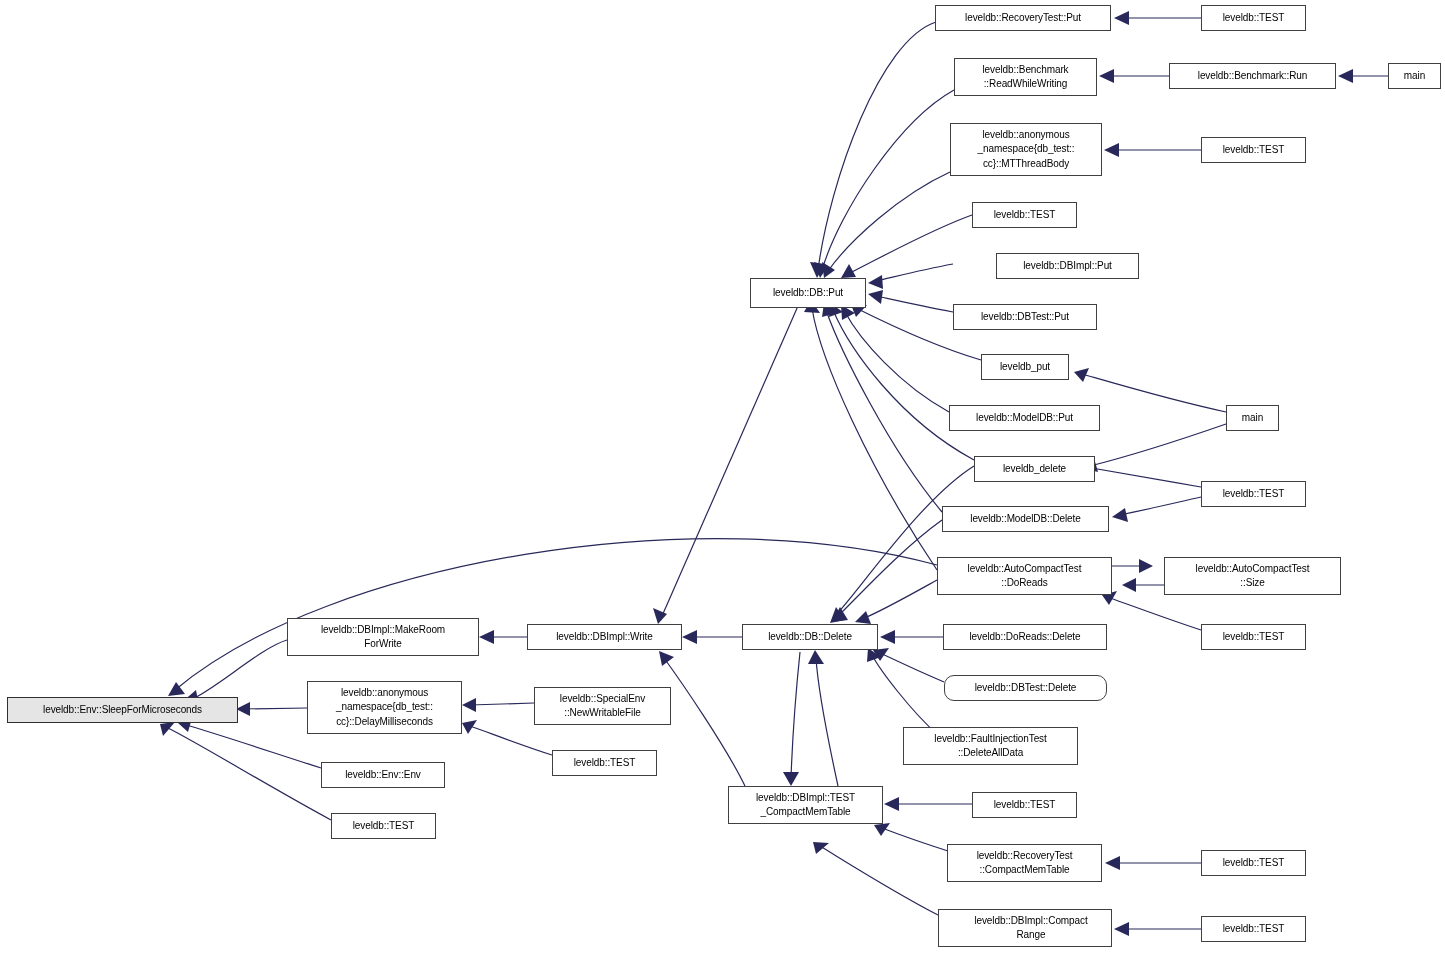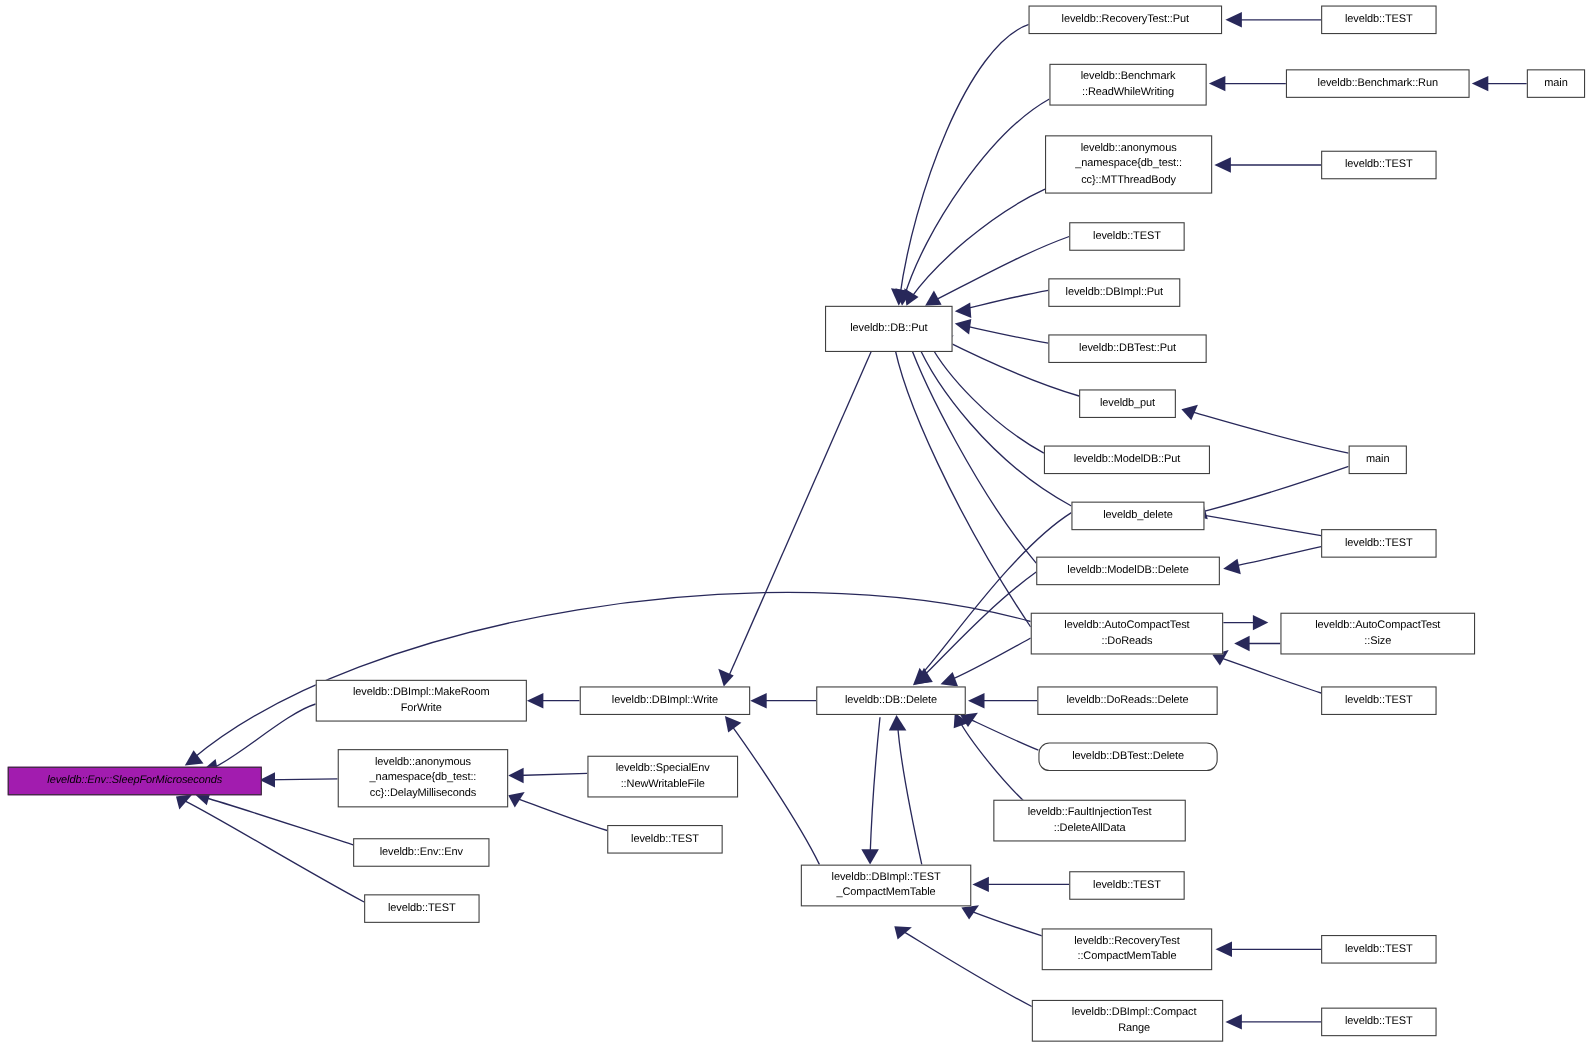--- a/index.html
+++ b/index.html
@@ -16,21 +16,21 @@
     font-size:10px;
     line-height:14.5px;
     display:flex;
     align-items:center;
     justify-content:center;
     text-align:center;
     white-space:pre-line;
     letter-spacing:-0.1px;
     z-index:5;
   }
-  .node.root{background:#a21caf;border:1px solid #303030;font-style:italic;}
+  .node.root{background:#e5e5e5;border:1px solid #303030;}
   .node span{display:block;padding:0 3px;}
 </style>
 </head>
 <body>
 
 <div id="canvas">
   <svg class="edges" id="edge-layer" viewBox="0 0 1445 955">
       <path d="M287,640 C260,648 215,690 190,700" fill="none" stroke="#28285a" stroke-width="1.2"></path>
       <polygon points="182,702 196,690 199,706" fill="#28285a"></polygon>
       <path d="M307,708 L240,709" fill="none" stroke="#28285a" stroke-width="1.2"></path>
@@ -130,32 +130,32 @@
 ForWrite</span></div>
       <div class="node" style="left: 307px; top: 681px; width: 155px; height: 53px;"><span>leveldb::anonymous
 _namespace{db_test::
 cc}::DelayMilliseconds</span></div>
       <div class="node" style="left: 321px; top: 762px; width: 124px; height: 26px;"><span>leveldb::Env::Env</span></div>
       <div class="node" style="left: 331px; top: 813px; width: 105px; height: 26px;"><span>leveldb::TEST</span></div>
       <div class="node" style="left: 534px; top: 687px; width: 137px; height: 38px;"><span>leveldb::SpecialEnv
 ::NewWritableFile</span></div>
       <div class="node" style="left: 552px; top: 750px; width: 105px; height: 26px;"><span>leveldb::TEST</span></div>
       <div class="node" style="left: 527px; top: 624px; width: 155px; height: 26px;"><span>leveldb::DBImpl::Write</span></div>
-      <div class="node" style="left: 750px; top: 278px; width: 116px; height: 42px;"><span>leveldb::DB::Put</span></div>
+      <div class="node" style="left: 750px; top: 278px; width: 116px; height: 30px;"><span>leveldb::DB::Put</span></div>
       <div class="node" style="left: 742px; top: 624px; width: 136px; height: 26px;"><span>leveldb::DB::Delete</span></div>
       <div class="node" style="left: 728px; top: 786px; width: 155px; height: 38px;"><span>leveldb::DBImpl::TEST
 _CompactMemTable</span></div>
       <div class="node" style="left: 935px; top: 5px; width: 176px; height: 26px;"><span>leveldb::RecoveryTest::Put</span></div>
       <div class="node" style="left: 954px; top: 58px; width: 143px; height: 38px;"><span>leveldb::Benchmark
 ::ReadWhileWriting</span></div>
       <div class="node" style="left: 950px; top: 123px; width: 152px; height: 53px;"><span>leveldb::anonymous
 _namespace{db_test::
 cc}::MTThreadBody</span></div>
       <div class="node" style="left: 972px; top: 202px; width: 105px; height: 26px;"><span>leveldb::TEST</span></div>
-      <div class="node" style="left: 953px; top: 253px; width: 120px; height: 26px; align-items: center;"><span>leveldb::DBImpl::Put</span></div>
+      <div class="node" style="left: 996px; top: 253px; width: 143px; height: 26px; align-items: center;"><span>leveldb::DBImpl::Put</span></div>
       <div class="node" style="left: 953px; top: 304px; width: 144px; height: 26px;"><span>leveldb::DBTest::Put</span></div>
       <div class="node" style="left: 981px; top: 354px; width: 88px; height: 26px;"><span>leveldb_put</span></div>
       <div class="node" style="left: 949px; top: 405px; width: 151px; height: 26px;"><span>leveldb::ModelDB::Put</span></div>
       <div class="node" style="left: 974px; top: 456px; width: 121px; height: 26px;"><span>leveldb_delete</span></div>
       <div class="node" style="left: 942px; top: 506px; width: 167px; height: 26px;"><span>leveldb::ModelDB::Delete</span></div>
       <div class="node" style="left: 937px; top: 557px; width: 175px; height: 38px;"><span>leveldb::AutoCompactTest
 ::DoReads</span></div>
       <div class="node" style="left: 943px; top: 624px; width: 164px; height: 26px;"><span>leveldb::DoReads::Delete</span></div>
       <div class="node" style="left: 944px; top: 675px; width: 163px; height: 26px; border-radius: 10px;"><span>leveldb::DBTest::Delete</span></div>
       <div class="node" style="left: 903px; top: 727px; width: 175px; height: 38px;"><span>leveldb::FaultInjectionTest

